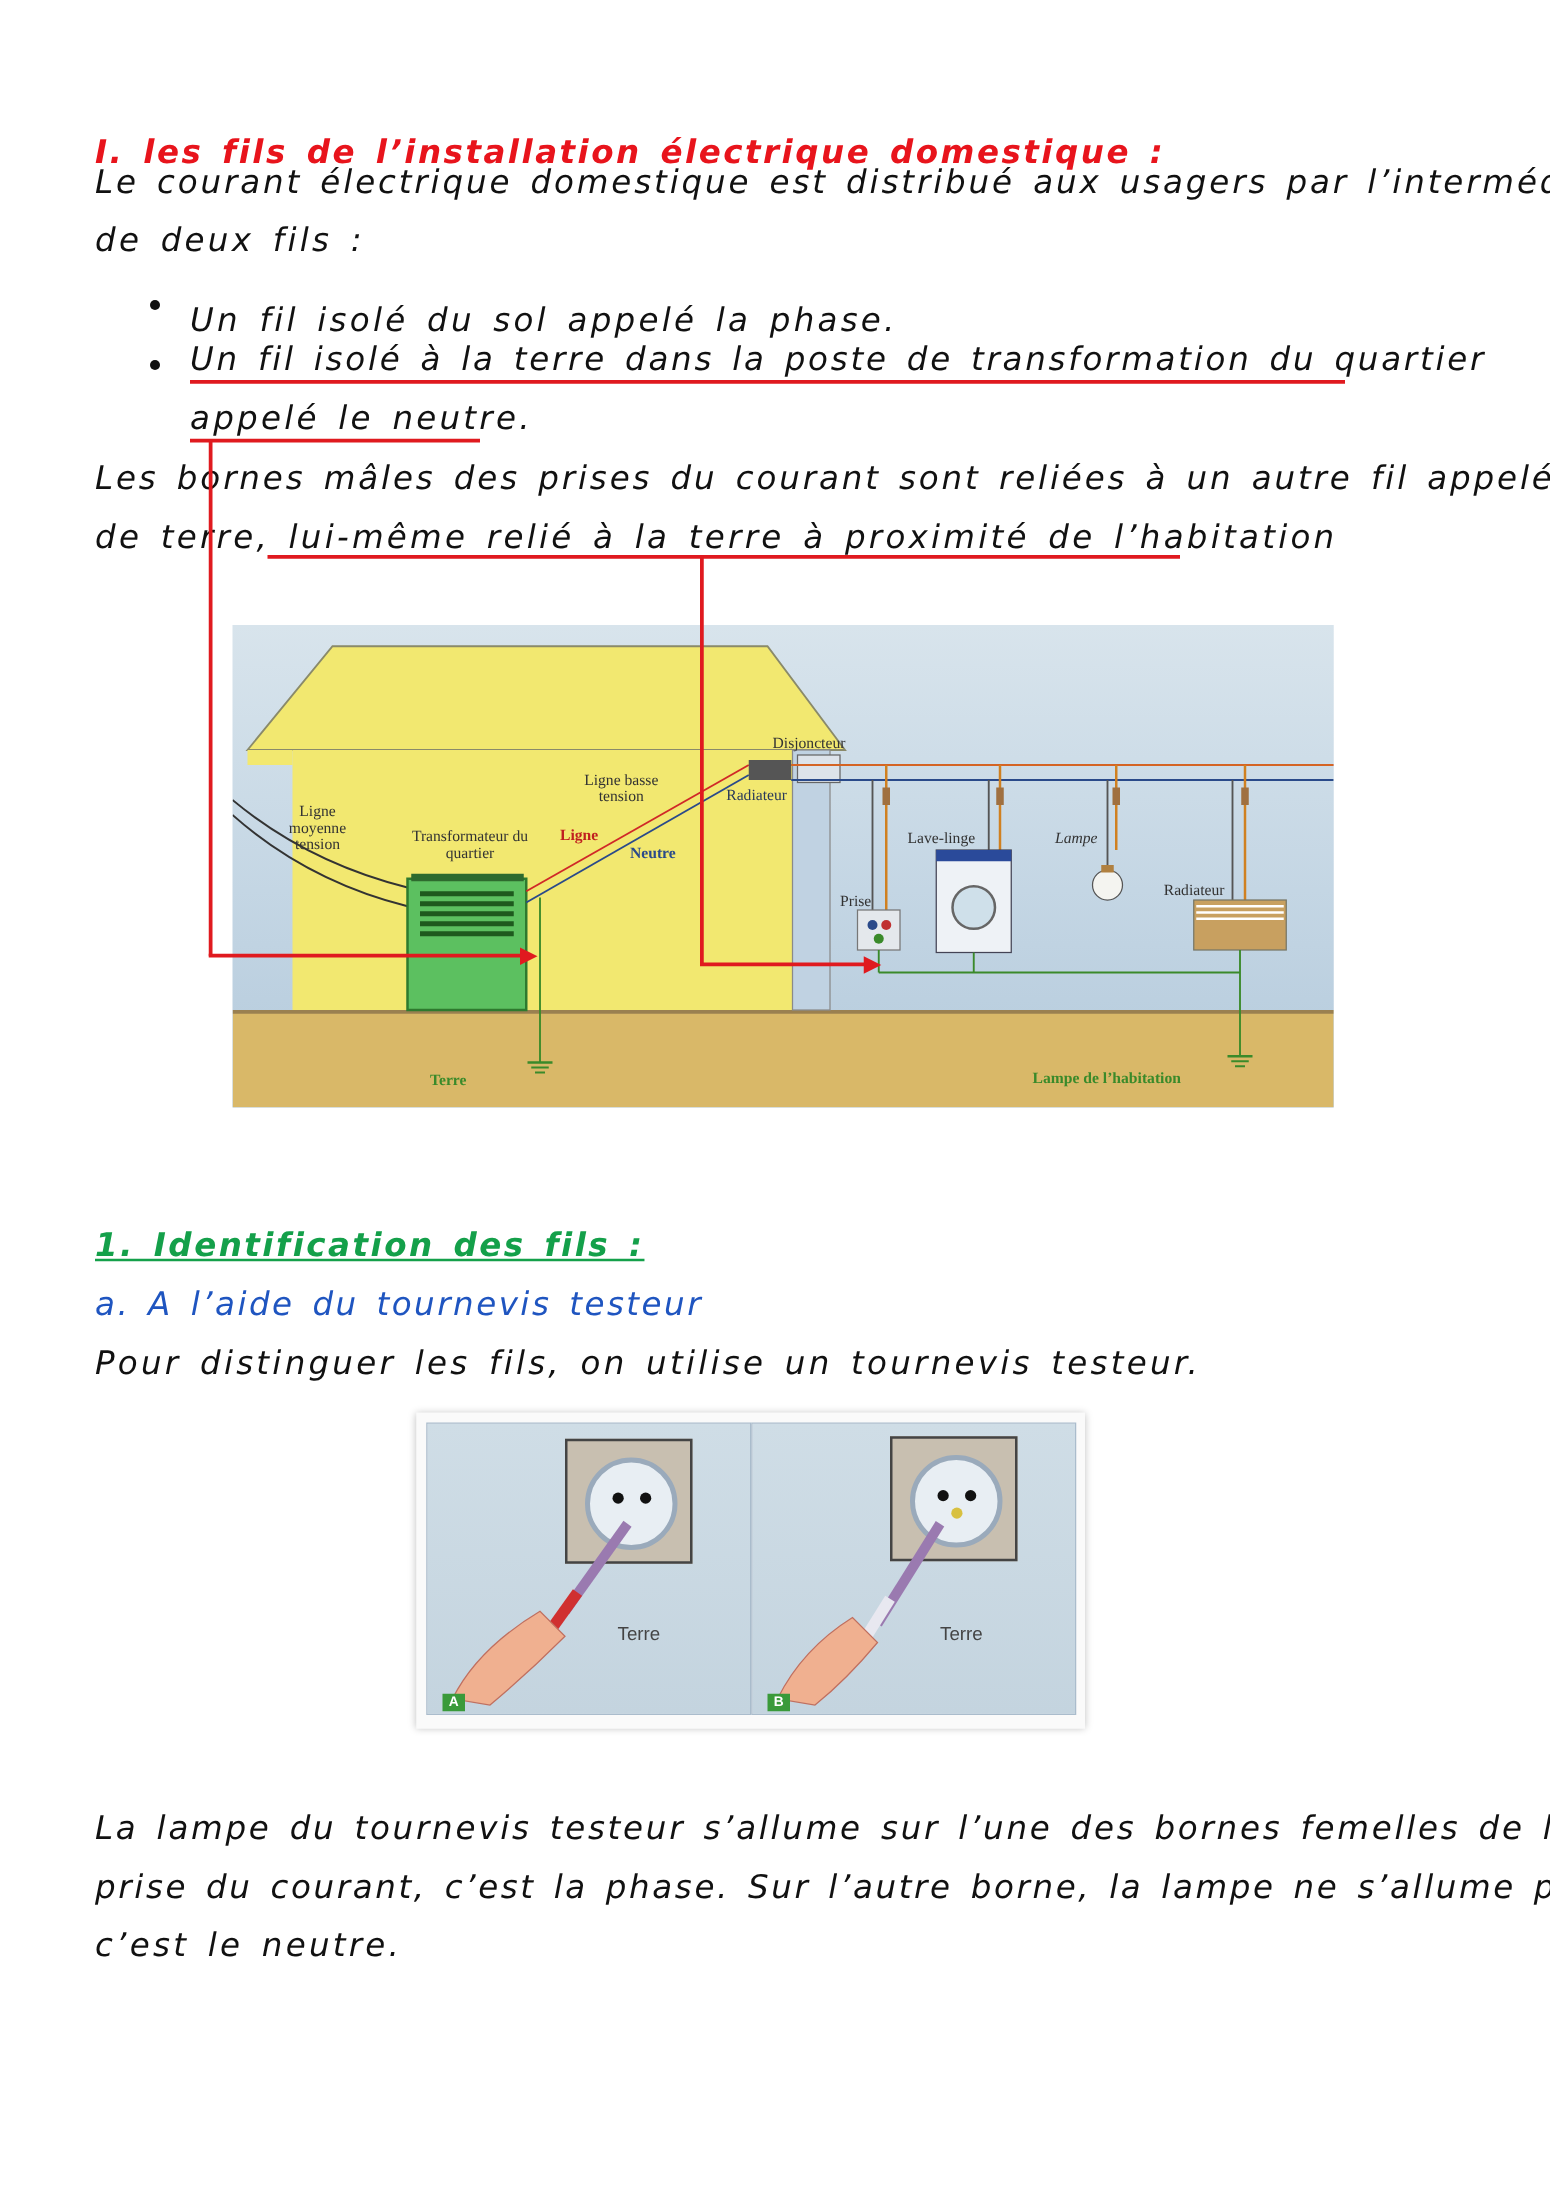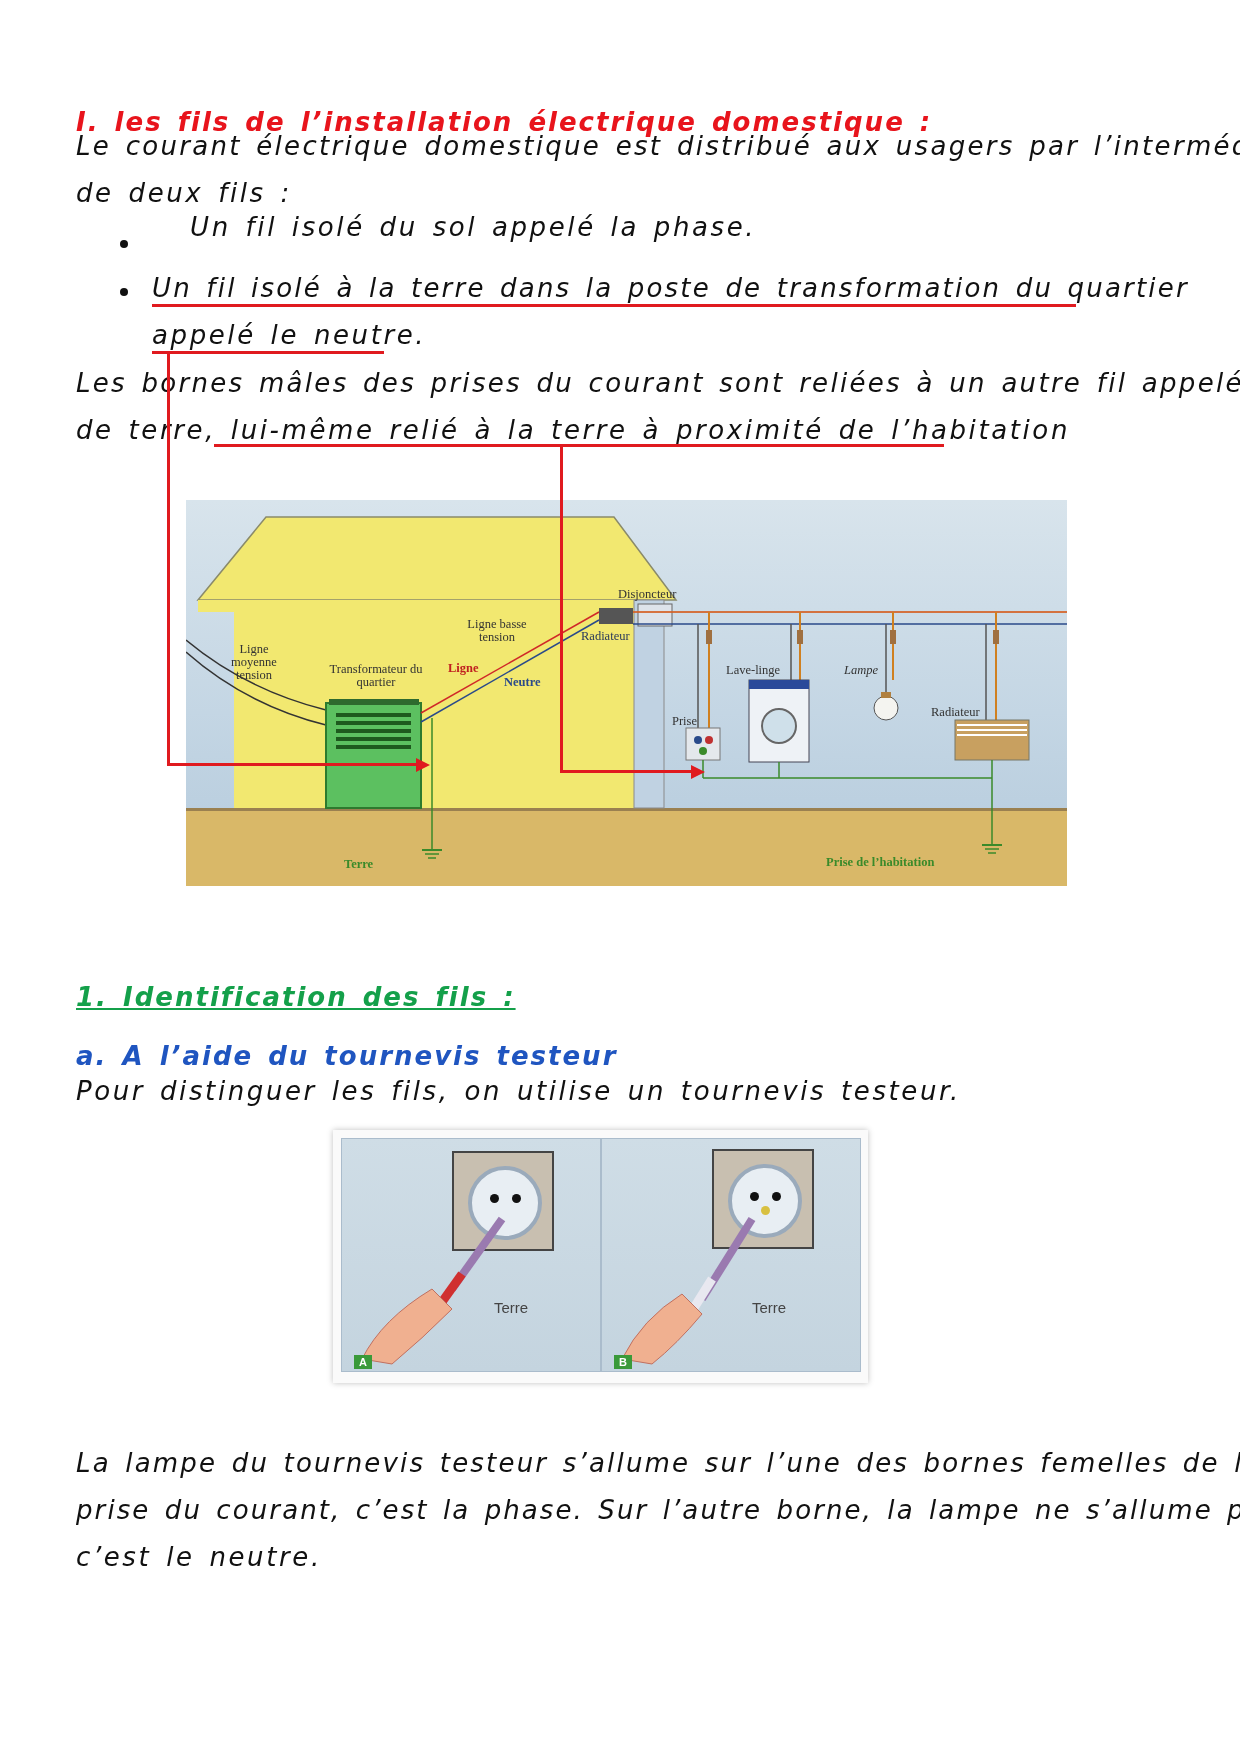--- a/index.html
+++ b/index.html
@@ -3,21 +3,21 @@
 <meta charset="utf-8">
 <style>
   html,body{margin:0;padding:0;background:#fff;}
   body{width:1240px;height:1752px;position:relative;overflow:hidden;
        font-family:"DejaVu Sans",sans-serif;}
   .txt{position:absolute;font-style:italic;font-size:26px;color:#111;
        letter-spacing:2.6px;word-spacing:4px;white-space:nowrap;
        font-family:"DejaVu Sans",sans-serif;}
   .h-red{color:#e8141c;font-weight:bold;letter-spacing:2px;}
   .h-green{color:#14a04a;font-weight:bold;letter-spacing:2px;}
-  .h-blue{color:#1f55c0;font-weight:bold;letter-spacing:2px;margin-top:12px;}
+  .h-blue{color:#1f55c0;font-weight:normal;letter-spacing:2px;}
   .bullet{position:absolute;width:8px;height:8px;border-radius:50%;background:#111;}
   .uline{position:absolute;height:3px;background:#e01a1f;}
   .vline{position:absolute;width:3px;background:#e01a1f;}
   .hline{position:absolute;height:3px;background:#e01a1f;}
   .arrowhead{position:absolute;width:0;height:0;border-top:7px solid transparent;
        border-bottom:7px solid transparent;border-left:14px solid #e01a1f;}
   
   #diagram{position:absolute;left:186px;top:500px;width:881px;height:386px;overflow:hidden;
        background:linear-gradient(#d8e4ec 0%, #c4d6e4 55%, #b4cadc 100%);}
   .dlabel{position:absolute;font-family:"Liberation Serif",serif;font-size:12.5px;
@@ -37,21 +37,21 @@
   .terre-lbl{position:absolute;font-family:"Liberation Sans",sans-serif;font-size:15px;color:#444;}
 </style>
 </head>
 <body>
 
 <div class="txt h-red" style="left:76px;top:83px;margin-top:24px;">I. les fils de l’installation électrique domestique :</div>
 <div class="txt" style="left:76px;top:131px;letter-spacing:2.3px;">Le courant électrique domestique est distribué aux usagers par l’intermédiaire</div>
 <div class="txt" style="left:76px;top:178px;">de deux fils :</div>
 
 <span class="bullet" style="left:120px;top:240px;"></span>
-<div class="txt" style="left:152px;top:212px;margin-left:38px;">Un fil isolé du sol appelé la phase.</div>
+<div class="txt" style="left:152px;top:242px;">Un fil isolé du sol appelé la phase.</div>
 
 <span class="bullet" style="left:120px;top:288px;"></span>
 <div class="txt" style="left:152px;top:273px;letter-spacing:2.2px;">Un fil isolé à la terre dans la poste de transformation du quartier</div>
 <div class="uline" style="left:152px;top:304px;width:924px;"></div>
 <div class="txt" style="left:152px;top:320px;">appelé le neutre.</div>
 <div class="uline" style="left:152px;top:351px;width:232px;"></div>
 
 <div class="txt" style="left:76px;top:368px;letter-spacing:2.3px;">Les bornes mâles des prises du courant sont reliées à un autre fil appelé prise</div>
 <div class="txt" style="left:76px;top:415px;">
   <span>de terre, </span><span>lui-même relié à la terre à proximité de l’habitation</span>
@@ -148,21 +148,21 @@
   <div class="dlabel" style="left:276px;top:118px;width:70px;">Ligne basse tension</div>
   <div class="dlabel" style="left:262px;top:162px;color:#c02020;font-weight:bold;">Ligne</div>
   <div class="dlabel" style="left:318px;top:176px;color:#2a4a8a;font-weight:bold;">Neutre</div>
   <div class="dlabel" style="left:395px;top:130px;color:#2a3a5a;">Radiateur</div>
   <div class="dlabel" style="left:432px;top:88px;">Disjoncteur</div>
   <div class="dlabel" style="left:540px;top:164px;">Lave-linge</div>
   <div class="dlabel" style="left:658px;top:164px;font-style:italic;">Lampe</div>
   <div class="dlabel" style="left:486px;top:215px;">Prise</div>
   <div class="dlabel" style="left:745px;top:206px;">Radiateur</div>
   <div class="dlabel" style="left:158px;top:358px;color:#3a8a2a;font-weight:bold;">Terre</div>
-  <div class="dlabel" style="left:640px;top:356px;color:#3a8a2a;font-weight:bold;">Prise de l’habitation</div>
+  <div class="dlabel" style="left:640px;top:356px;color:#3a8a2a;font-weight:bold;">Lampe de l’habitation</div>
 </div>
 
 <div class="vline" style="left:167px;top:352px;height:413px;"></div>
 <div class="hline" style="left:167px;top:763px;width:250px;"></div>
 <div class="arrowhead" style="left:416px;top:758px;"></div>
 
 <div class="vline" style="left:560px;top:444px;height:328px;"></div>
 <div class="hline" style="left:560px;top:770px;width:132px;"></div>
 <div class="arrowhead" style="left:691px;top:765px;"></div>
 

